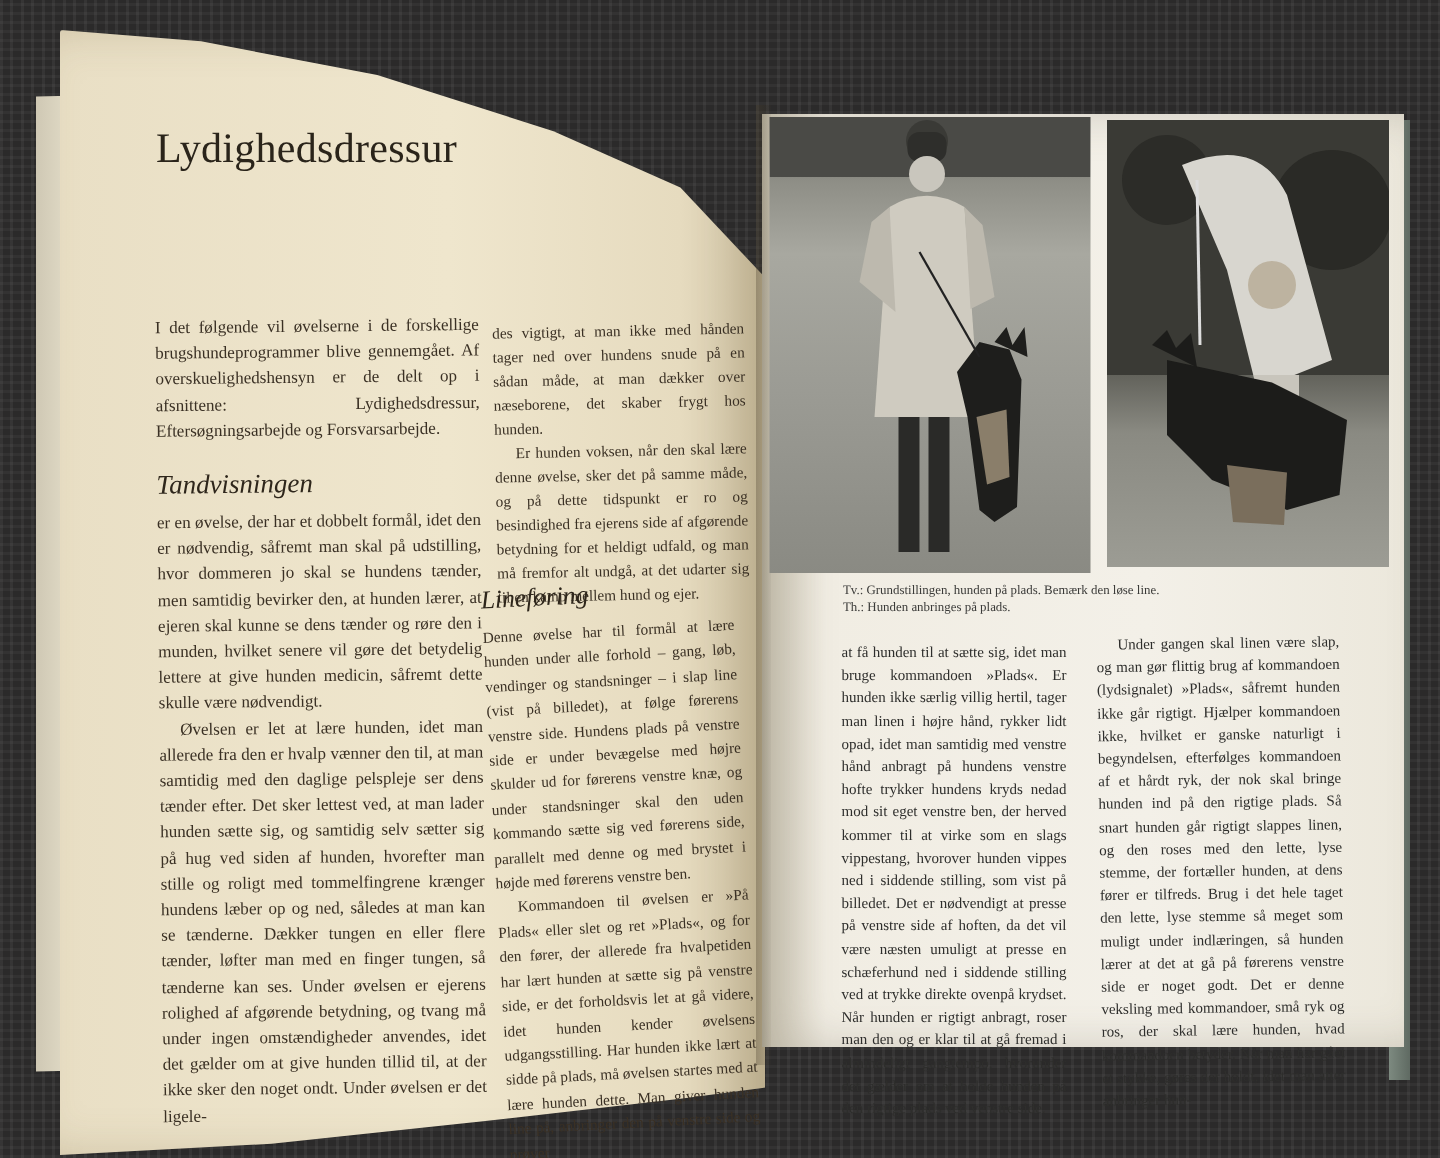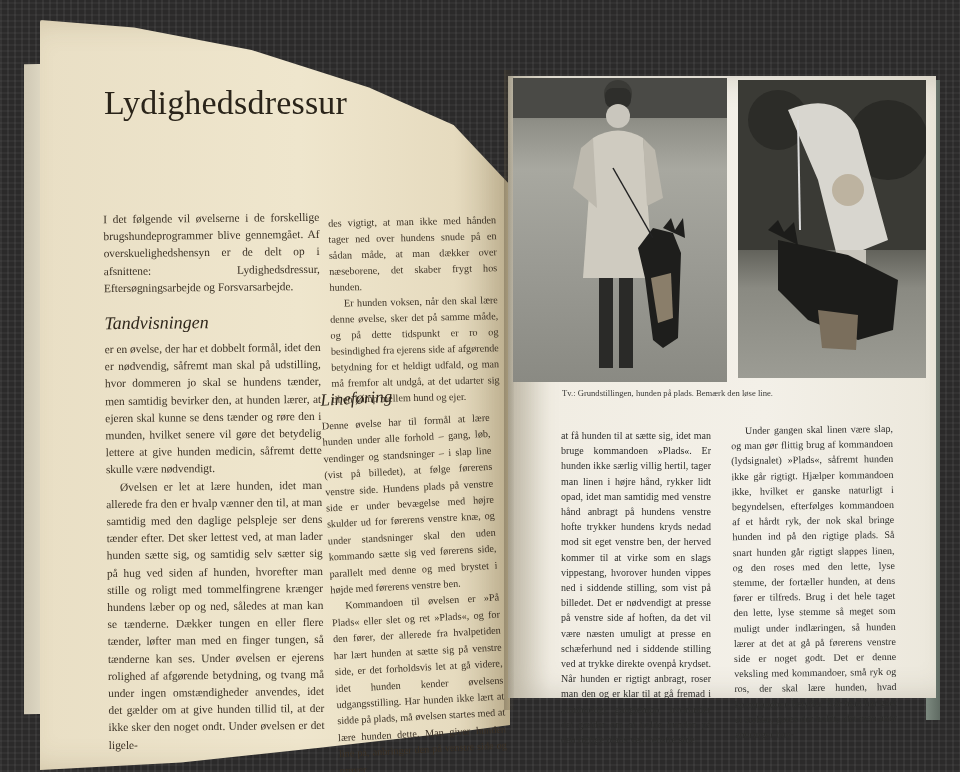--- a/index.html
+++ b/index.html
@@ -31,21 +31,21 @@
   .right-edge{
     position:absolute;left:926px;top:80px;width:14px;height:640px;
     background:linear-gradient(90deg,#7d8a80,#5f6a62);
   }
   .gutter{
     position:absolute;left:504px;top:70px;width:10px;height:640px;
     background:linear-gradient(90deg,rgba(80,70,50,0.35),rgba(80,70,50,0.05));
   }
   .chapter-title{
     position:absolute;left:104px;top:84px;
-    font-size:34px;color:#2a241a;letter-spacing:0.2px;
+    font-size:28px;color:#2a241a;letter-spacing:0.2px;
   }
   .col{
     position:absolute;color:#3a3024;font-size:11.4px;line-height:17.2px;text-align:justify;
   }
   .col p{margin:0;}
   .col .indent{text-indent:14px;}
   .sec-heading{
     font-style:italic;font-size:18px;color:#2e261b;line-height:24px;margin:14px 0 6px 0;
   }
   .left-col1{left:106px;top:210px;width:216px;transform:rotate(-0.6deg);}
@@ -124,20 +124,21 @@
     <rect x="98" y="170" width="30" height="60" fill="#c8c5bc"></rect>
     <path d="M40 160 L110 175 L160 200 L155 250 L120 260 L70 240 L40 210 Z" fill="#1c1c1a"></path>
     <path d="M30 150 L40 140 L46 152 L56 142 L60 165 Z" fill="#1c1c1a"></path>
     <path d="M80 230 L120 235 L118 270 L84 268 Z" fill="#7a6e5c"></path>
     <line x1="60" y1="40" x2="62" y2="150" stroke="#ddd" stroke-width="2"></line>
   </svg>
 </div>
 
 <div class="caption">
   <div>Tv.: Grundstillingen, hunden på plads. Bemærk den løse line.</div>
+  <div>Th.: Hunden anbringes på plads.</div>
 </div>
 
 <div class="rcol rcol1">
   <p style="margin:0">at få hunden til at sætte sig, idet man bruge kommandoen »Plads«. Er hunden ikke særlig villig hertil, tager man linen i højre hånd, rykker lidt opad, idet man samtidig med venstre hånd anbragt på hundens venstre hofte trykker hundens kryds nedad mod sit eget venstre ben, der herved kommer til at virke som en slags vippestang, hvorover hunden vippes ned i siddende stilling, som vist på billedet. Det er nødvendigt at presse på venstre side af hoften, da det vil være næsten umuligt at presse en schæferhund ned i siddende stilling ved at trykke direkte ovenpå krydset. Når hunden er rigtigt anbragt, roser man den og er klar til at gå fremad i almindeligt gangtempo, hvorunder det gælder om at holde hunden på den rigtige plads ved venstre side.</p>
 </div>
 
 <div class="rcol rcol2">
   <p style="margin:0;text-indent:14px">Under gangen skal linen være slap, og man gør flittig brug af kommandoen (lydsignalet) »Plads«, såfremt hunden ikke går rigtigt. Hjælper kommandoen ikke, hvilket er ganske naturligt i begyndelsen, efterfølges kommandoen af et hårdt ryk, der nok skal bringe hunden ind på den rigtige plads. Så snart hunden går rigtigt slappes linen, og den roses med den lette, lyse stemme, der fortæller hunden, at dens fører er tilfreds. Brug i det hele taget den lette, lyse stemme så meget som muligt under indlæringen, så hunden lærer at det at gå på førerens venstre side er noget godt. Det er denne veksling med kommandoer, små ryk og ros, der skal lære hunden, hvad kommandoen betyder. Når man har gået et stykke, gøres der holdt, idet man atter anbringer hun-</p>
 </div>
 

